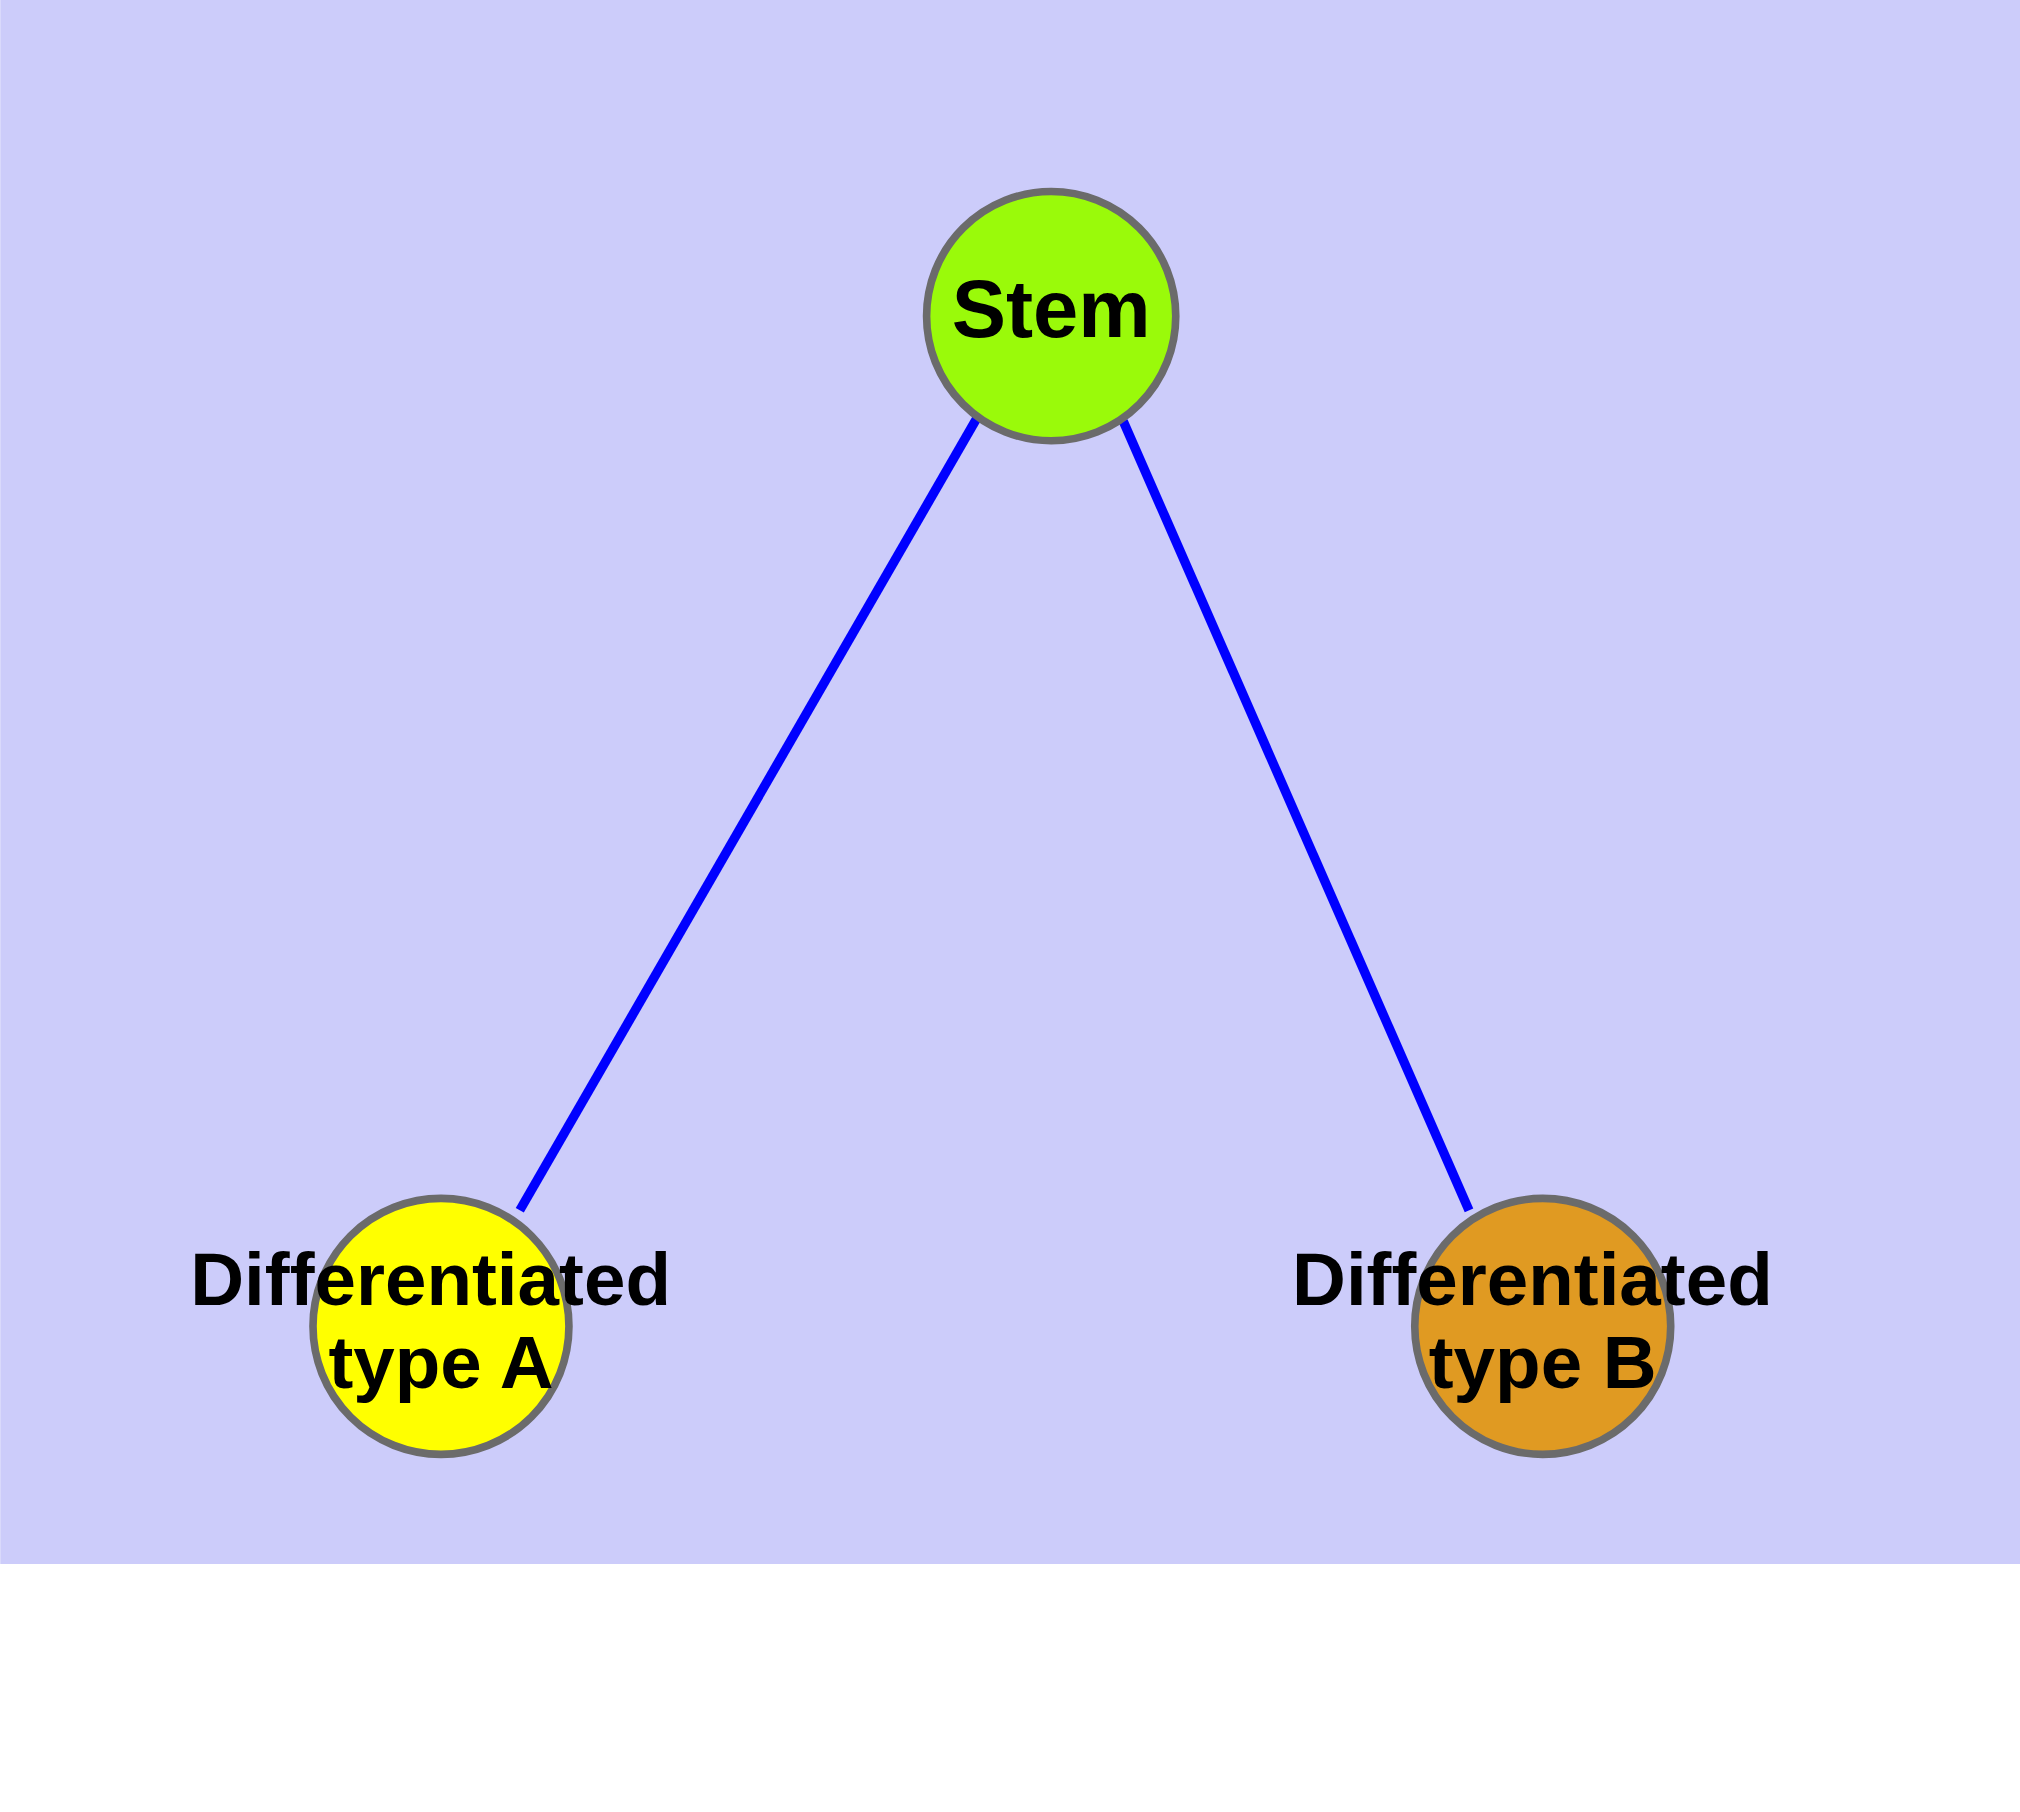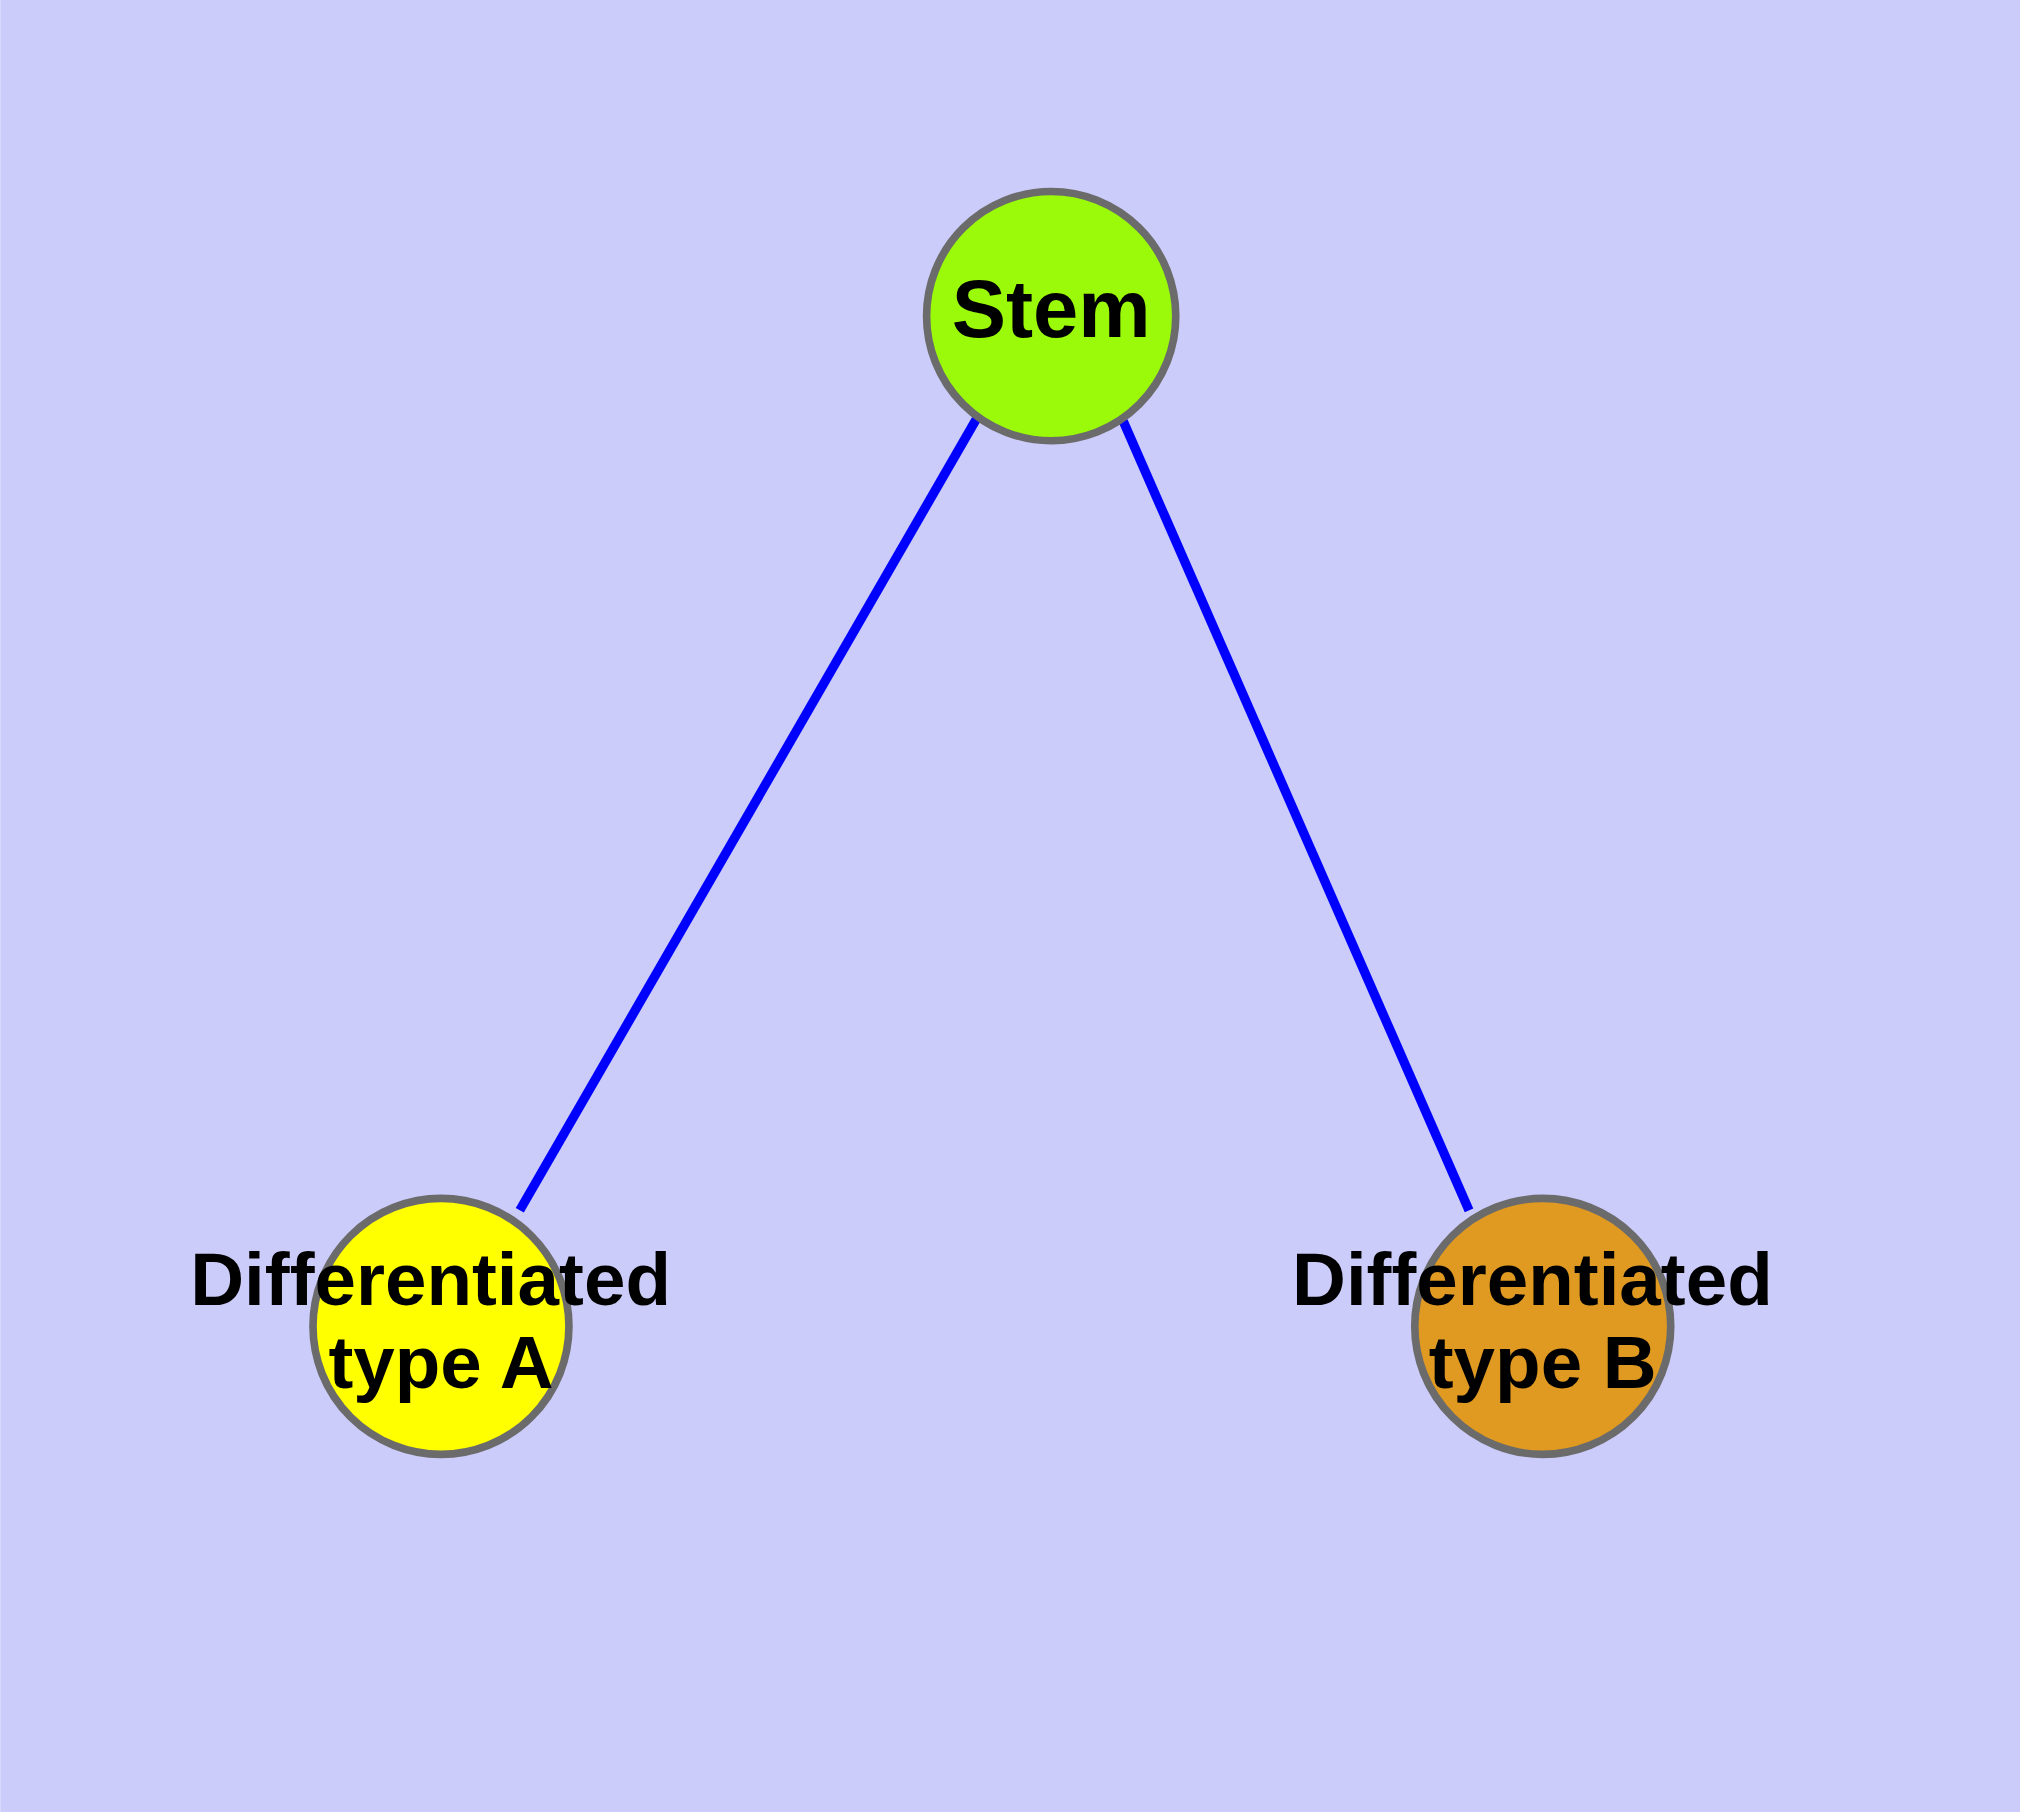--- a/index.html
+++ b/index.html
@@ -28,21 +28,21 @@
     font-weight: bold;
     fill: #000000;
     text-anchor: middle;
     dominant-baseline: middle;
     paint-order: normal;
   }
 </style>
 </head>
 <body>
 
-<div id="canvas" style="width: 2021px; height: 1812px;">
+<div id="canvas" style="width: 2021px; height: 1564px;">
   <svg id="graph-svg" viewBox="0 0 2384 2138" xmlns="http://www.w3.org/2000/svg" style="width: 2021px; height: 1812px;">
 
     <rect id="bg-rect" x="0" y="0" width="2384" height="2138" fill="#ccccfa"></rect>
 
     <g id="edges-group">
       <line id="edge-0" x1="1152" y1="494" x2="613" y2="1428" stroke="#0000ff" stroke-width="11" stroke-linecap="butt"></line>
       <line id="edge-1" x1="1325" y1="497" x2="1733" y2="1428" stroke="#0000ff" stroke-width="11" stroke-linecap="butt"></line>
     </g>
 
     <g id="nodes-group">

